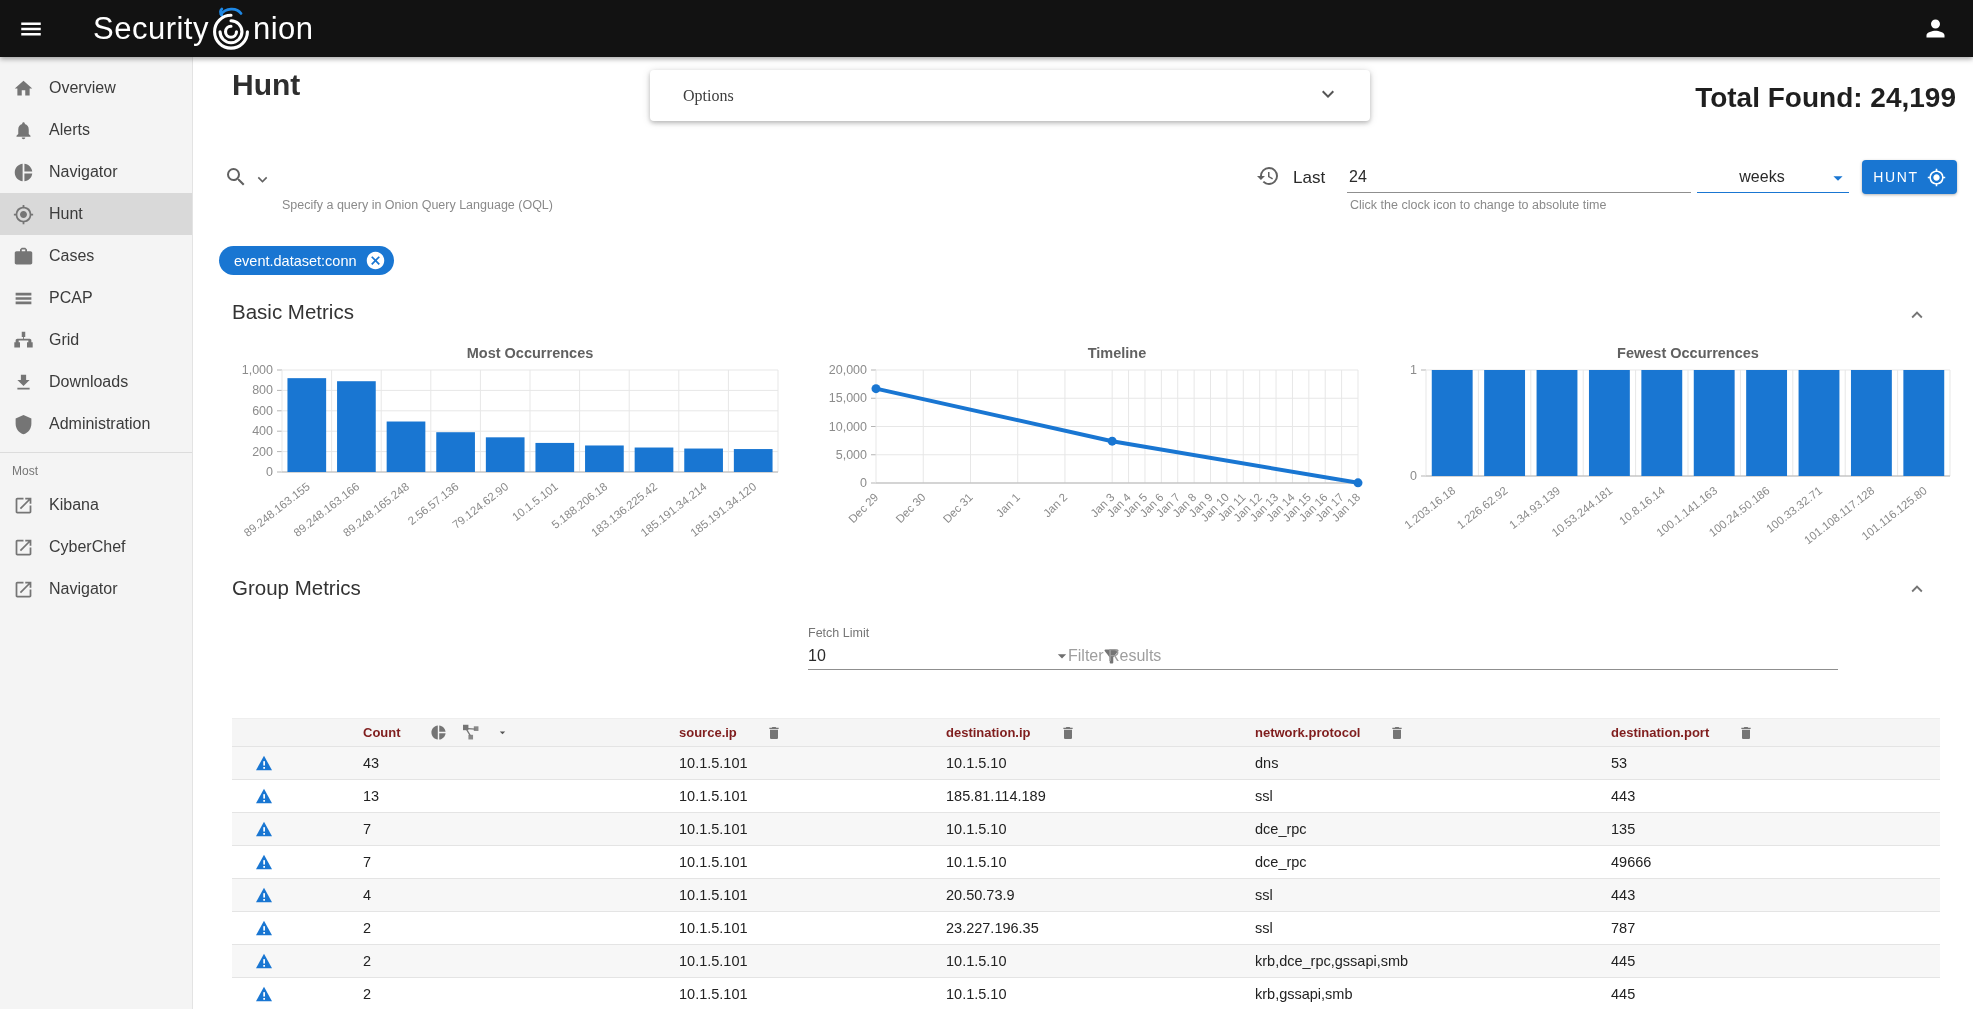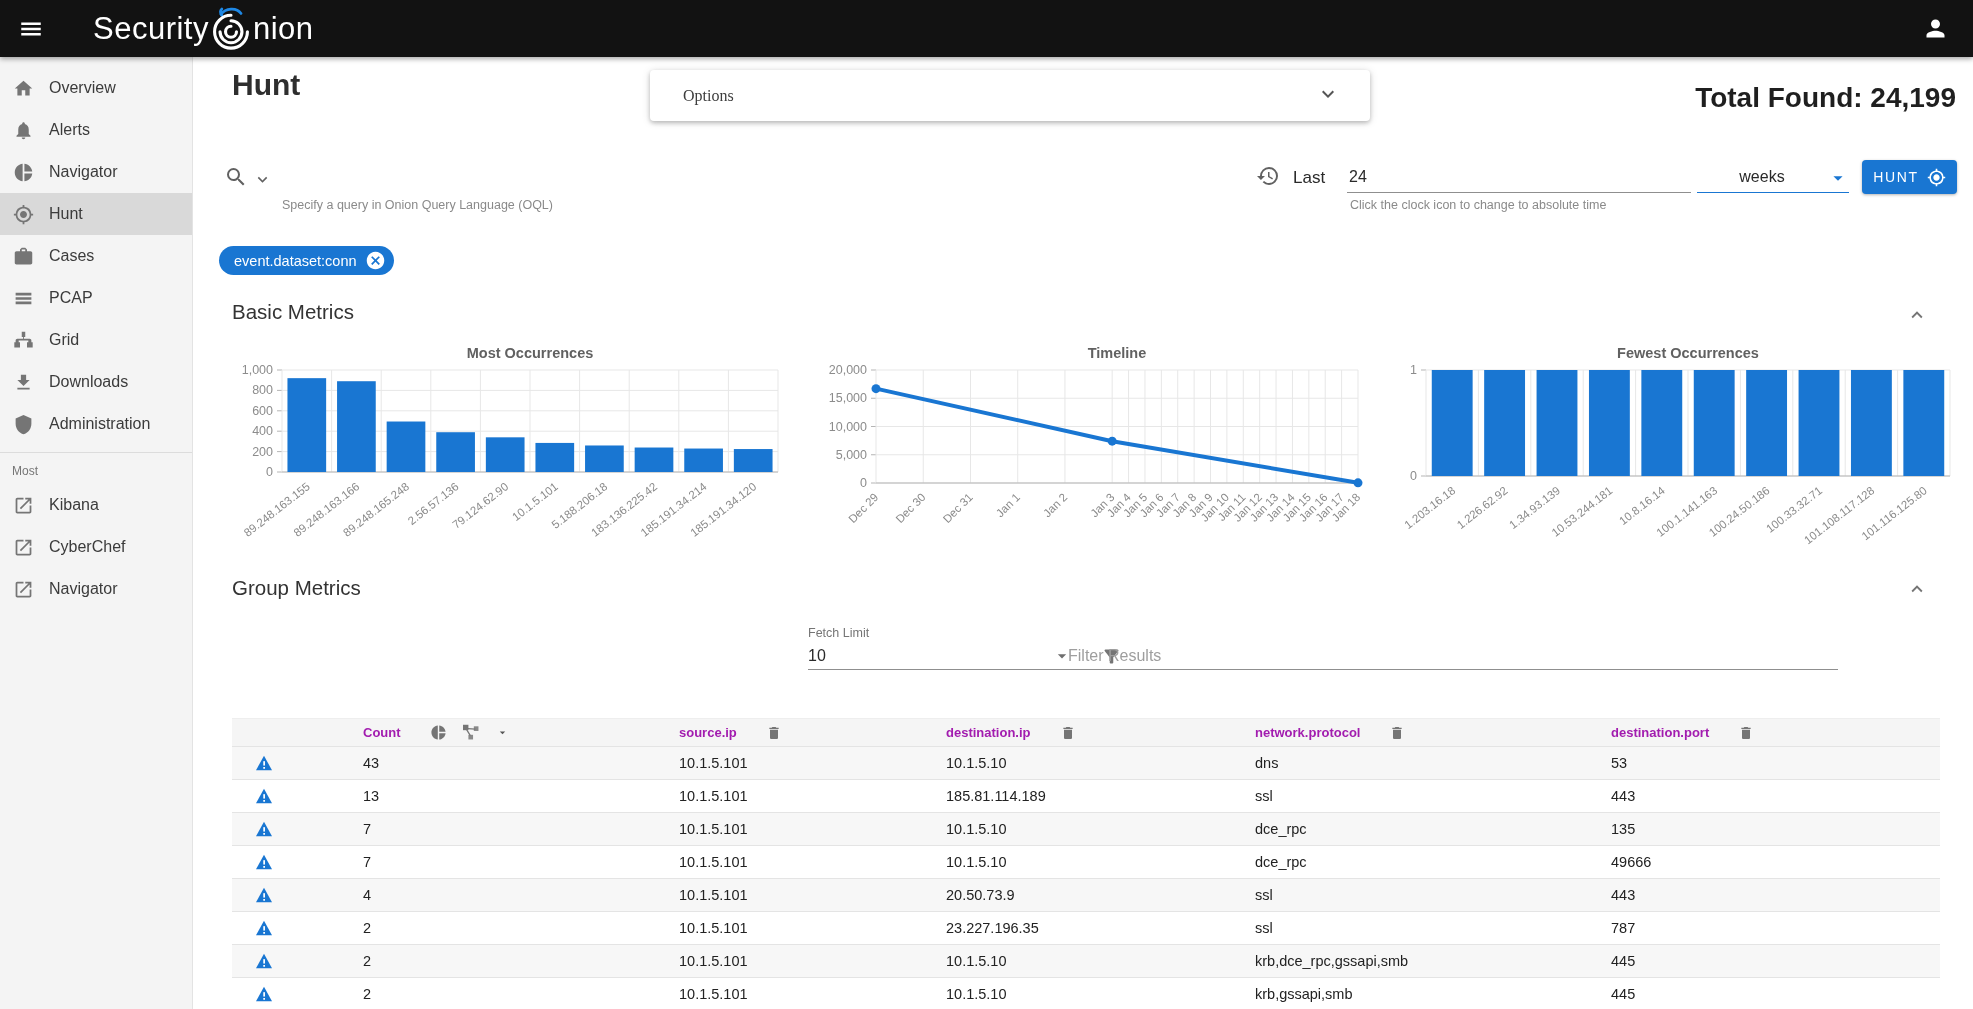--- a/index.html
+++ b/index.html
@@ -65,21 +65,21 @@
                   display:flex; align-items:flex-end; cursor:pointer; }
   .fetch-select .val { flex:1; font-size:16px; color:#2a2a2a; padding-bottom:4px; }
   .filter-icon { position:absolute; left:1101px; top:646px; }
   .filter-wrap { position:absolute; left:1064px; top:644px; width:774px; height:26px; }
   .filter-wrap input { flex:1; border:none; outline:none; background:transparent; font-family:inherit; font-size:16px; color:#2a2a2a; padding:0 0 4px 4px; }
   input::placeholder { color:#9e9e9e; opacity:1; }
 
   
   .gtable { position:absolute; left:232px; top:718px; width:1708px; font-size:14.5px; }
   .grow { display:grid; grid-template-columns:131px 316px 267px 309px 356px 1fr; align-items:center; border-bottom:1px solid #e4e4e4; }
-  .grow.head { height:29px; background:#f5f5f5; font-size:13px; font-weight:700; color:#a21caf; border-top:1px solid #eee; }
+  .grow.head { height:29px; background:#f5f5f5; font-size:13px; font-weight:700; color:#7f1d1d; border-top:1px solid #eee; }
   .grow.body { height:33px; cursor:pointer; }
   .grow.body:nth-child(odd) { background:#f7f7f7; }
   .cell-icons { display:flex; align-items:center; gap:15px; }
   .cell-icons svg { cursor:pointer; }
   .warn-cell { display:flex; align-items:center; padding-left:23px; }
   .th-label { margin-right:14px; }
 </style>
 </head>
 <body>
 

